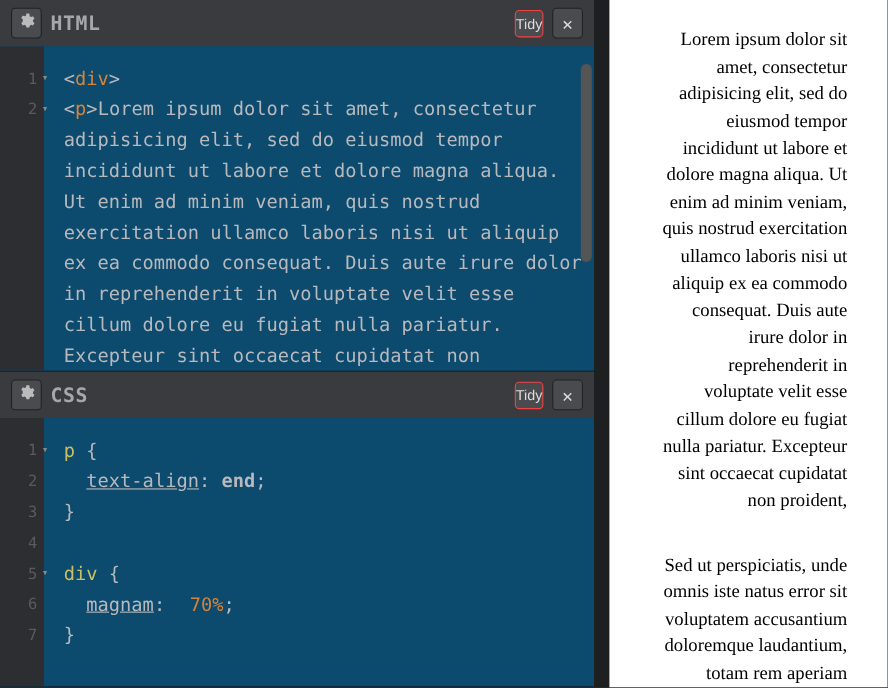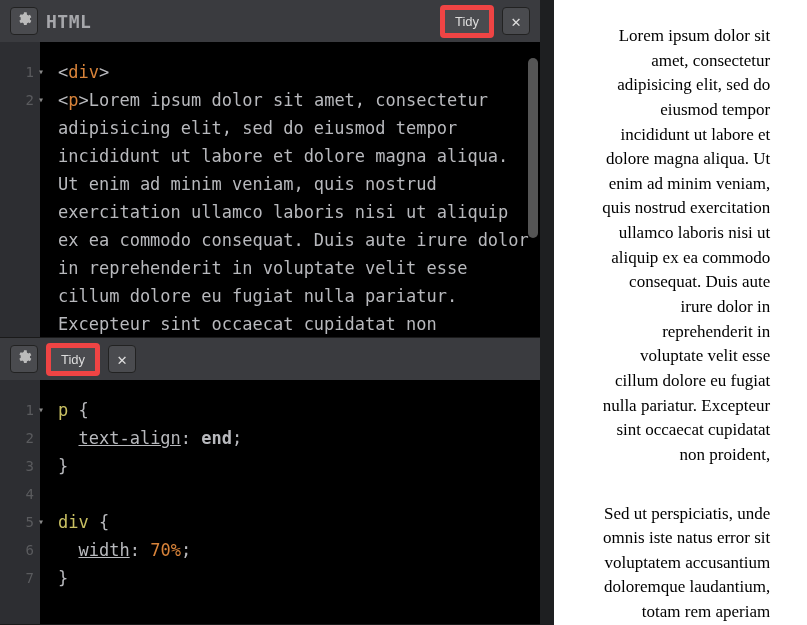--- a/index.html
+++ b/index.html
@@ -8,21 +8,21 @@
   height: 625px;
   display: flex;
   background: #1e1f21;
   font-family: Consolas, Monaco, monospace;
   overflow: hidden;
 }
 .editors {
   width: 540px;
   display: flex;
   flex-direction: column;
-  background: #000000;
+  background: #0c4a6e;
 }
 .panel {
   display: flex;
   flex-direction: column;
   border-bottom: 1px solid #1a1a1a;
 }
 .panel-html { height: 338px; }
 .panel-css { flex: 1; }
 .panel-header {
   height: 42px;
@@ -46,24 +46,24 @@
 .gear-btn svg { width: 16px; height: 16px; fill: #bbb; }
 .panel-title {
   color: #a6a7ab;
   font-size: 18px;
   font-weight: bold;
   flex: 1;
   letter-spacing: 0.5px;
 }
 .tidy-btn {
   background: #4a4b4f;
-  border: 5px solid #ef4444;
+  border: 1px solid #ef4444;
   border-radius: 4px;
   color: #ddd;
-  padding: 4px 10px;
+  padding: 4px 0;
   font-size: 13px;
   cursor: pointer;
 }
 .close-btn {
   width: 28px;
   height: 28px;
   background: #4a4b4f;
   border: 1px solid #222;
   border-radius: 4px;
   display: flex;
@@ -107,21 +107,21 @@
   color: #b8b9bd;
   white-space: pre-wrap;
   word-break: break-word;
   overflow-y: auto;
 }
 .tag { color: #d8833a; }
 .ang { color: #b8b9bd; }
 .sel { color: #c9c063; }
 .prop { color: #b8b9bd; text-decoration: underline; }
 .val { color: #b8b9bd; font-weight: bold; }
-.num { color: #d8833a; }
+.num { color: #d8833a; margin-left: 12px; }
 .brace { color: #b8b9bd; }
 .scrollbar {
   position: absolute;
   right: 2px;
   top: 16px;
   width: 10px;
   height: 180px;
   background: #555;
   border-radius: 5px;
 }
@@ -182,41 +182,42 @@
 
   <div class="panel panel-css">
     <div class="panel-header">
       <div class="gear-btn">
         <span>
           <svg viewBox="0 0 24 24">
               <path d="M12 8a4 4 0 100 8 4 4 0 000-8zm9 4a7.5 7.5 0 00-.1-1.2l2.1-1.6-2-3.5-2.5 1a7.5 7.5 0 00-2-1.2L16 2h-4l-.5 2.5a7.5 7.5 0 00-2 1.2l-2.5-1-2 3.5 2.1 1.6A7.5 7.5 0 007 12c0 .4 0 .8.1 1.2L5 14.8l2 3.5 2.5-1c.6.5 1.3.9 2 1.2L12 21h4l.5-2.5c.7-.3 1.4-.7 2-1.2l2.5 1 2-3.5-2.1-1.6c0-.4.1-.8.1-1.2z"></path>
             </svg>
         </span>
       </div>
+      <span class="panel-title">CSS</span>
       <button class="tidy-btn">Tidy</button>
       <div class="close-btn">
         <span>✕</span>
       </div>
     </div>
     <div class="code-area">
       <div class="gutter">
         <span class="ln fold">1</span>
         <span class="ln">2</span>
         <span class="ln">3</span>
         <span class="ln">4</span>
         <span class="ln fold">5</span>
         <span class="ln">6</span>
         <span class="ln">7</span>
       </div>
       <div class="code"><span class="sel">p</span> <span class="brace">{</span>
   <span class="prop">text-align</span>: <span class="val">end</span>;
 <span class="brace">}</span>
 
 <span class="sel">div</span> <span class="brace">{</span>
-  <span class="prop">width</span>: <span class="num">70%</span>;
+  <span class="prop">magnam</span>: <span class="num">70%</span>;
 <span class="brace">}</span></div>
     </div>
   </div>
 
 </div>
 
 <div class="splitter"></div>
 
 <div class="preview">
   <div class="preview-content">

